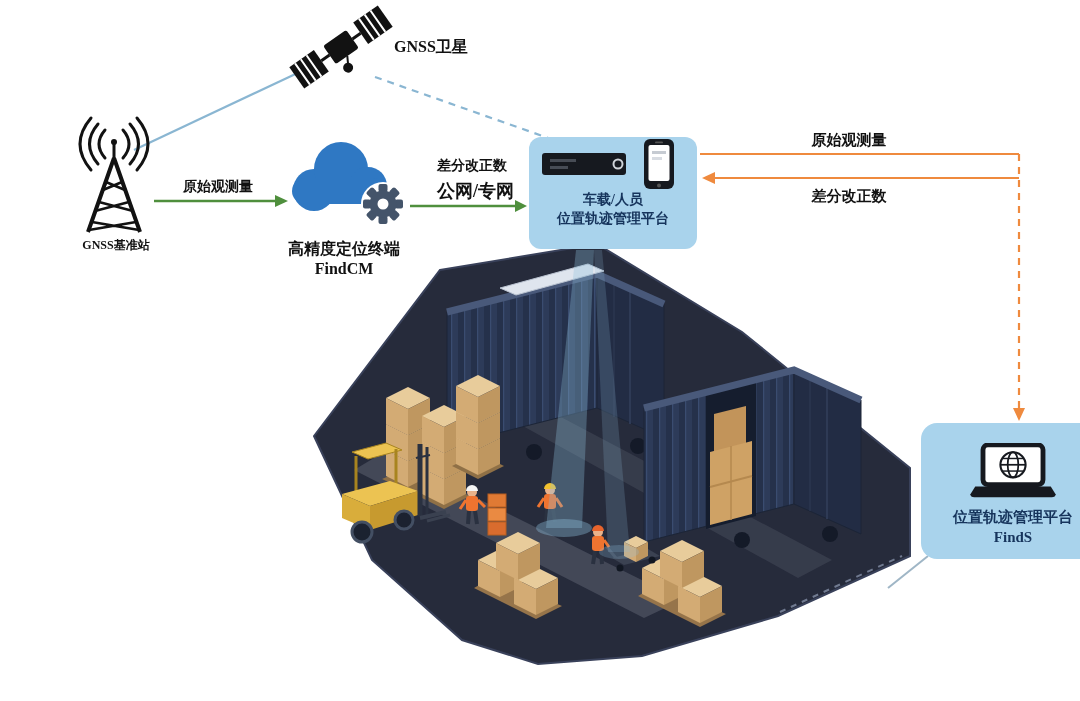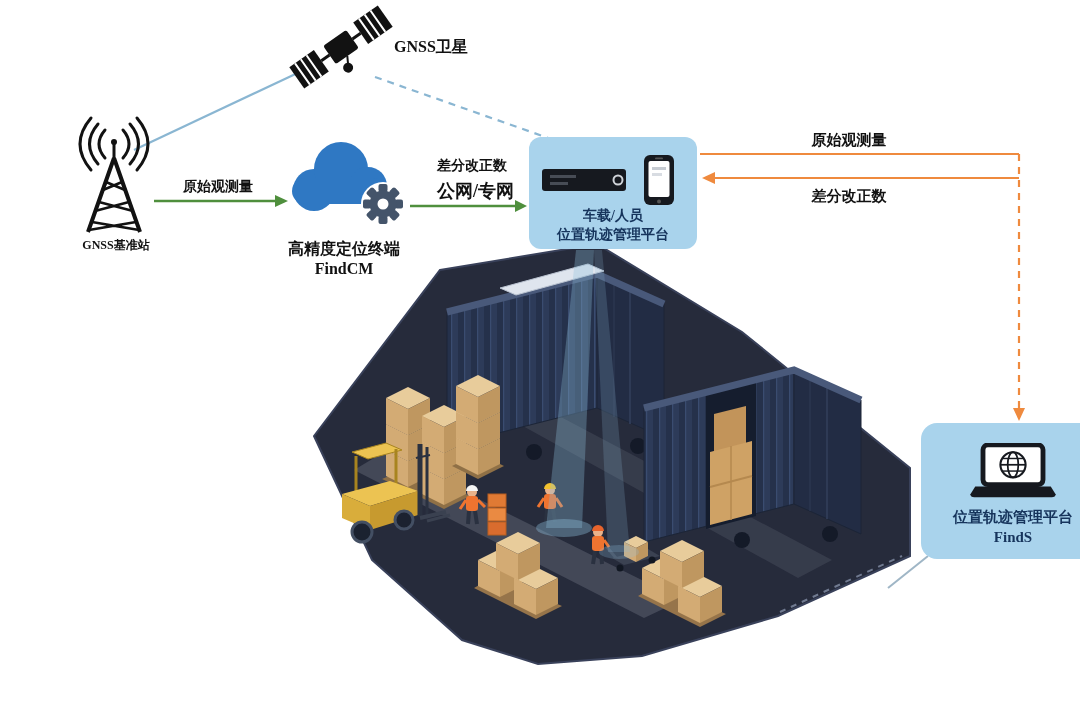--- a/index.html
+++ b/index.html
@@ -283,21 +283,21 @@
   <div class="lbl" style="left:352px;top:37px;font-size:16px;">GNSS卫星</div>
   <div class="lbl center" style="left:8px;top:237px;width:132px;font-size:12px;">GNSS基准站</div>
   <div class="lbl center" style="left:214px;top:239px;width:176px;font-size:16px;">高精度定位终端</div>
   <div class="lbl center" style="left:214px;top:260px;width:176px;font-size:16px;">FindCM</div>
   <div class="lbl center" style="left:120px;top:178px;width:112px;font-size:14px;">原始观测量</div>
   <div class="lbl" style="left:395px;top:157px;font-size:14px;">差分改正数</div>
   <div class="lbl" style="left:395px;top:179px;font-size:18px;">公网/专网</div>
   <div class="lbl center" style="left:757px;top:131px;width:100px;font-size:15px;">原始观测量</div>
   <div class="lbl center" style="left:757px;top:187px;width:100px;font-size:15px;">差分改正数</div>
 
-  <div class="panel" style="left:487px;top:137px;width:168px;height:112px;border-radius:12px;padding-top:16px;">
+  <div class="panel" style="left:487px;top:137px;width:168px;height:112px;border-radius:12px;padding-top:0;">
     <svg width="150" height="54" viewBox="0 0 150 54">
       <rect x="4" y="16" width="84" height="22" rx="3" fill="#16191f"></rect>
       <circle cx="80" cy="27" r="4.5" fill="none" stroke="#cfd3d8" stroke-width="2"></circle>
       <rect x="12" y="22" width="26" height="3" fill="#474c55"></rect>
       <rect x="12" y="29" width="18" height="3" fill="#474c55"></rect>
       <g>
         <rect x="106" y="2" width="30" height="50" rx="6" fill="#16191f"></rect>
         <rect x="110.5" y="8" width="21" height="36" rx="2" fill="#ffffff"></rect>
         <rect x="117" y="4.5" width="8" height="1.8" rx="1" fill="#555555"></rect>
         <rect x="114" y="14" width="14" height="3" fill="#c6cbd2"></rect>

